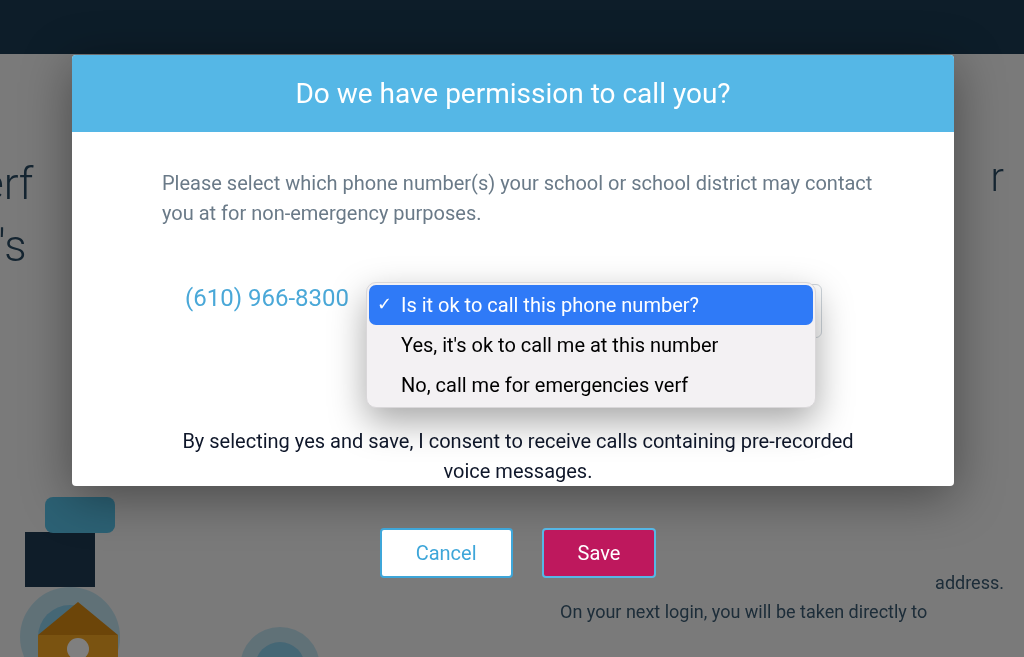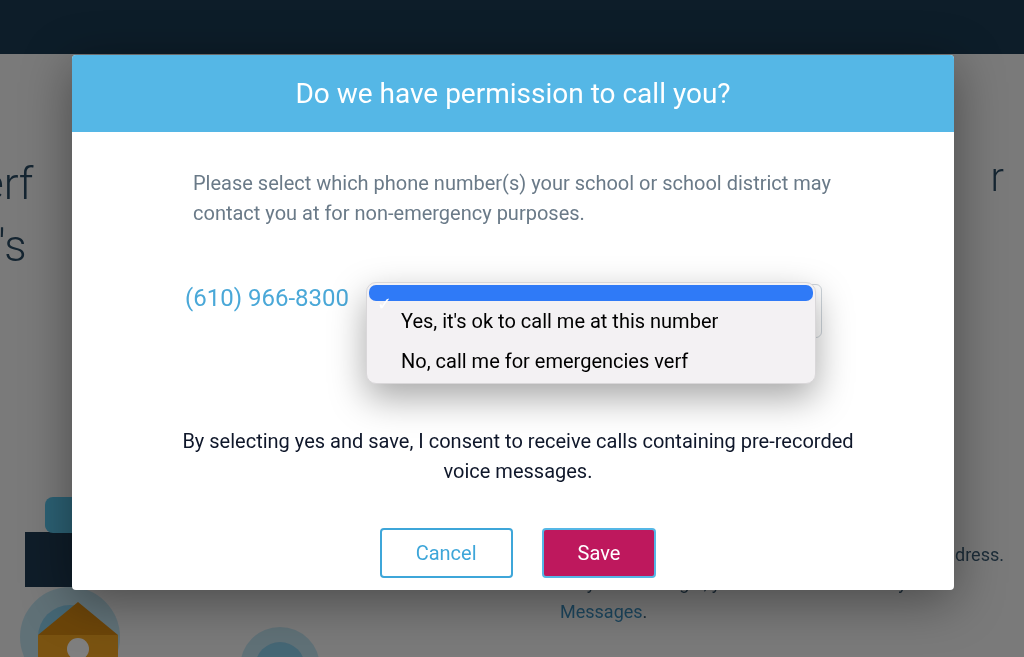--- a/index.html
+++ b/index.html
@@ -29,34 +29,34 @@
       font-size: 18px; color: #3a5a72; line-height: 1.6;
     }
     .bg-bottom-right .msglink { color: #3b8dbd; }
     .bg-illus {
       position: absolute; bottom: -30px; left: -10px; width: 420px; height: 250px;
     }
     .overlay {
       position: absolute; inset: 0; background: rgba(0,0,0,0.5);
     }
     .modal {
-      position: absolute; top: 55px; left: 72px; width: 882px; height: 535px;
+      position: absolute; top: 55px; left: 72px; width: 882px; height: 431px;
       background: #fff; border-radius: 4px; box-shadow: 0 10px 50px rgba(0,0,0,0.4);
       overflow: visible;
     }
     .modal-header {
       background: #55b7e6; color: #fff; text-align: center; padding: 22px 10px;
       font-size: 28px; font-weight: 400;
       border-radius: 4px 4px 0 0;
     }
     .modal-body {
       padding: 36px 80px 20px 90px;
     }
     .instruction {
-      color: #6a7a88; font-size: 20px; line-height: 1.5; margin-left: 31px;
+      color: #6a7a88; font-size: 20px; line-height: 1.5;
     }
     .phone-row {
       margin-top: 56px; display: flex; align-items: flex-start;
     }
     .phone-number {
       color: #4aa8d8; font-size: 24px; font-weight: 400; width: 210px; text-align: center;
     }
     .select-wrap {
       position: relative; flex: 1; margin-left: 0px;
     }
@@ -121,41 +121,39 @@
       <rect x="35" y="95" width="70" height="55" fill="#1f3b52"></rect>
       <rect x="55" y="60" width="70" height="35" rx="8" fill="#59c2e8"></rect>
       <rect x="55" y="80" width="70" height="16" rx="8" fill="#59c2e8"></rect>
       <rect x="48" y="198" width="80" height="50" fill="#f5a623"></rect>
       <polygon points="48,198 88,165 128,198" fill="#d98a12"></polygon>
       <circle cx="88" cy="212" r="11" fill="#fff"></circle>
     </svg>
     <div class="bg-bottom-right">
       <div style="text-align:right"><span>address.</span></div>
       <div><span>On your next login, you will be taken directly to</span></div>
-      <div>
-        <span class="msglink">Messages</span><span>.</span>
-      </div>
     </div>
   </div>
 </div>
 
 <div class="overlay"></div>
 
 <div class="modal">
   <div class="modal-header">Do we have permission to call you?</div>
   <div class="modal-body">
     <p class="instruction">Please select which phone number(s) your school or school district may contact you at for non-emergency purposes.</p>
 
     <div class="phone-row">
       <div class="phone-number">(610) 966-8300</div>
       <div class="select-wrap">
         <div class="select-box"></div>
         <div class="dropdown">
           <div class="dropdown-item selected">
             <span class="check">✓</span>
+            <span>Is it ok to call this phone number?</span>
           </div>
           <div class="dropdown-item">
             <span>Yes, it's ok to call me at this number</span>
           </div>
           <div class="dropdown-item">
             <span>No, call me for emergencies verf</span>
           </div>
         </div>
       </div>
     </div>

